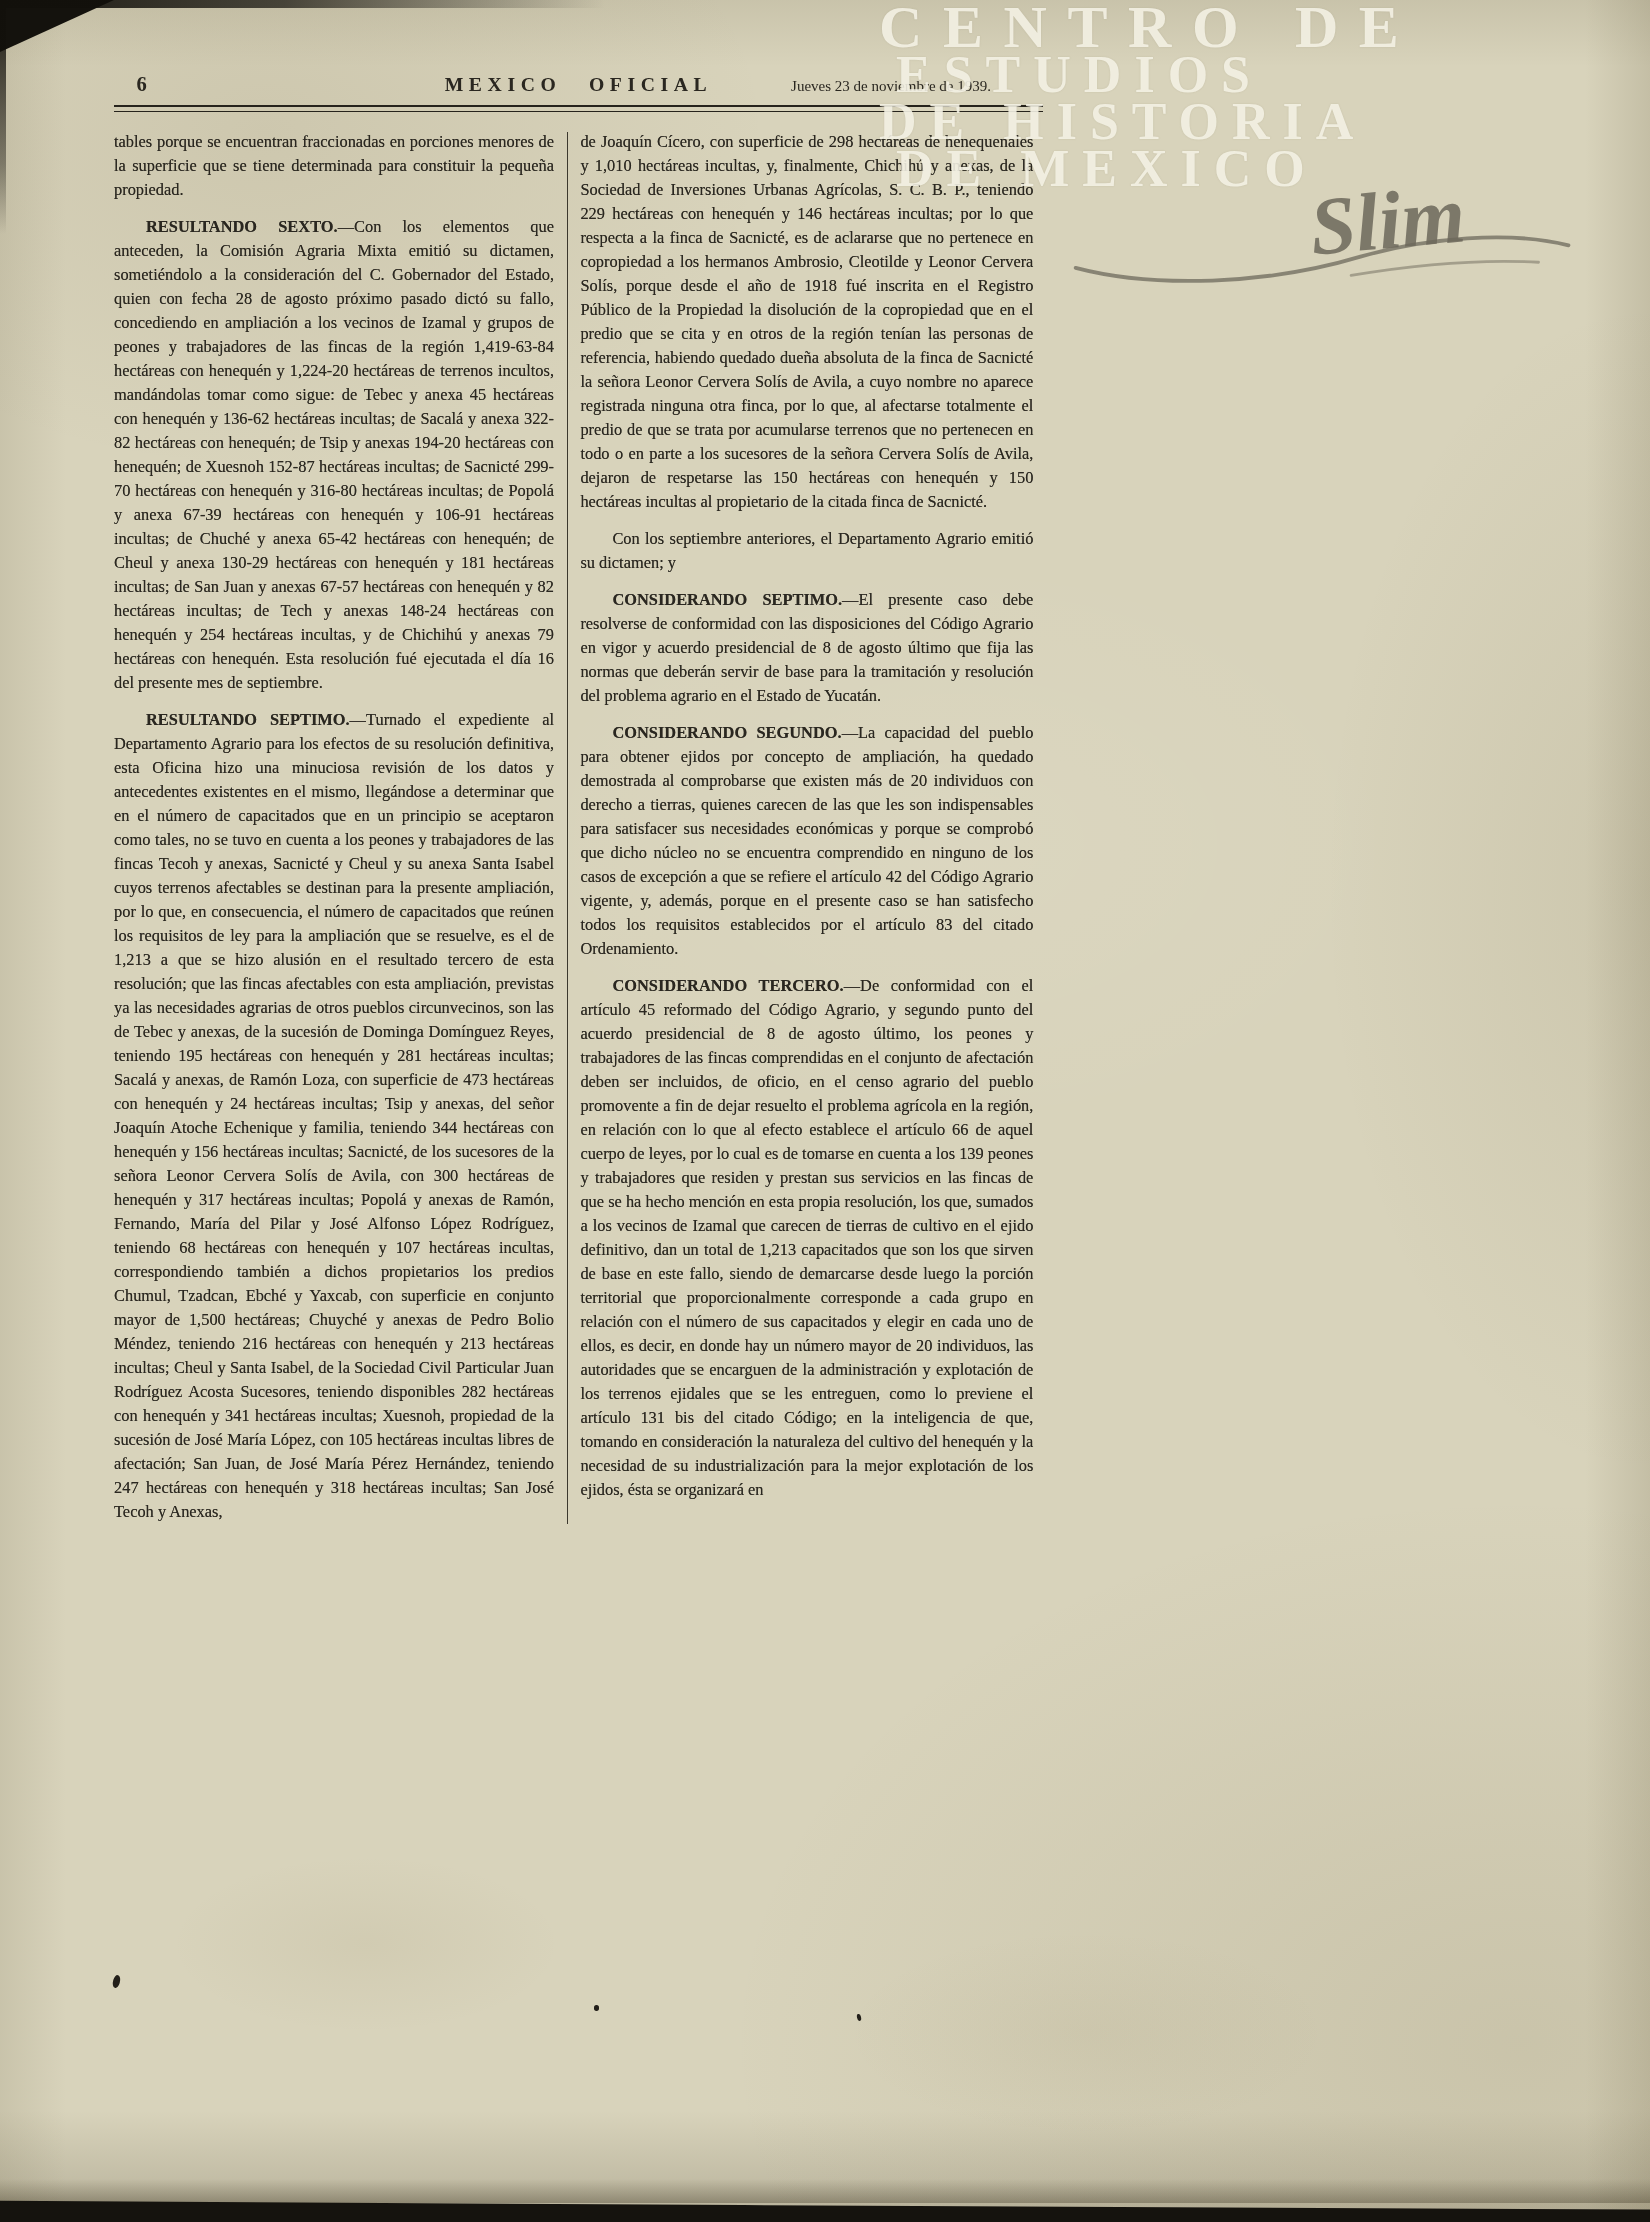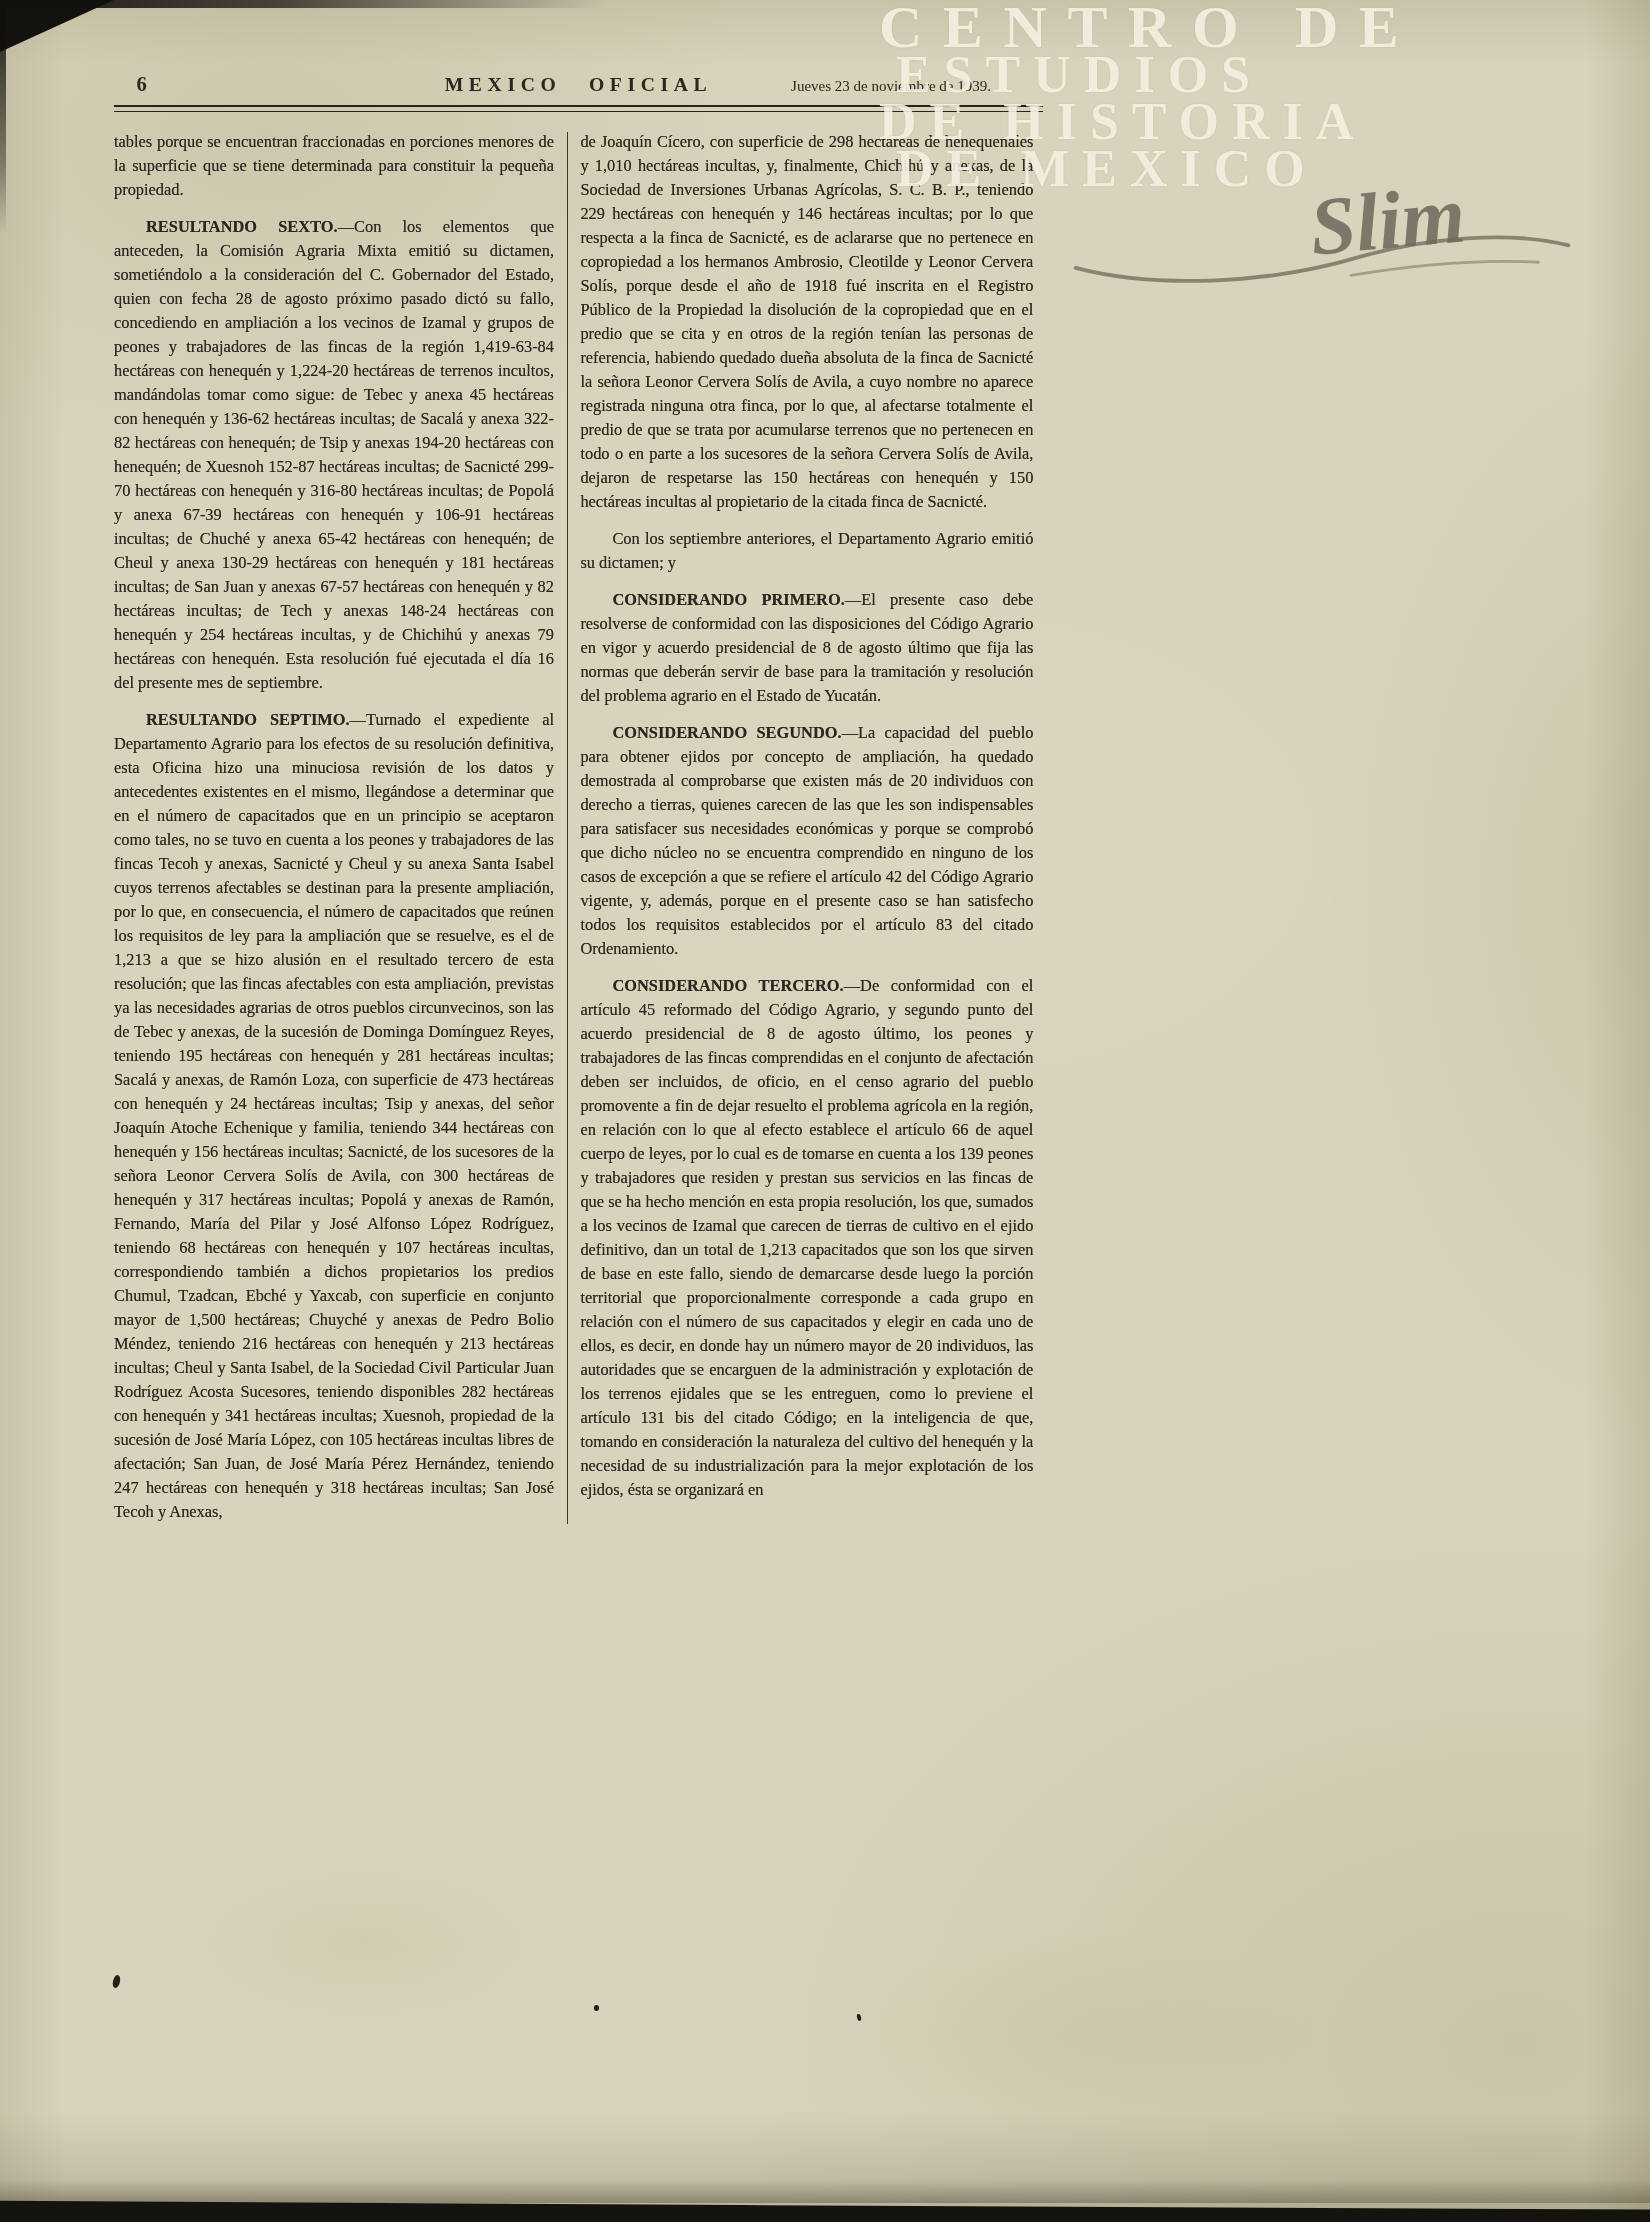--- a/index.html
+++ b/index.html
@@ -93,21 +93,21 @@
   <div class="cols">
     <div class="col col-left">
         <p class="para">tables porque se encuentran fraccionadas en porciones menores de la superficie que se tiene determinada para constituir la pequeña propiedad.</p>
         <p class="para indent"><strong>RESULTANDO SEXTO.</strong>—Con los elementos que anteceden, la Comisión Agraria Mixta emitió su dictamen, sometiéndolo a la consideración del C. Gobernador del Estado, quien con fecha 28 de agosto próximo pasado dictó su fallo, concediendo en ampliación a los vecinos de Izamal y grupos de peones y trabajadores de las fincas de la región 1,419-63-84 hectáreas con henequén y 1,224-20 hectáreas de terrenos incultos, mandándolas tomar como sigue: de Tebec y anexa 45 hectáreas con henequén y 136-62 hectáreas incultas; de Sacalá y anexa 322-82 hectáreas con henequén; de Tsip y anexas 194-20 hectáreas con henequén; de Xuesnoh 152-87 hectáreas incultas; de Sacnicté 299-70 hectáreas con henequén y 316-80 hectáreas incultas; de Popolá y anexa 67-39 hectáreas con henequén y 106-91 hectáreas incultas; de Chuché y anexa 65-42 hectáreas con henequén; de Cheul y anexa 130-29 hectáreas con henequén y 181 hectáreas incultas; de San Juan y anexas 67-57 hectáreas con henequén y 82 hectáreas incultas; de Tech y anexas 148-24 hectáreas con henequén y 254 hectáreas incultas, y de Chichihú y anexas 79 hectáreas con henequén. Esta resolución fué ejecutada el día 16 del presente mes de septiembre.</p>
         <p class="para indent"><strong>RESULTANDO SEPTIMO.</strong>—Turnado el expediente al Departamento Agrario para los efectos de su resolución definitiva, esta Oficina hizo una minuciosa revisión de los datos y antecedentes existentes en el mismo, llegándose a determinar que en el número de capacitados que en un principio se aceptaron como tales, no se tuvo en cuenta a los peones y trabajadores de las fincas Tecoh y anexas, Sacnicté y Cheul y su anexa Santa Isabel cuyos terrenos afectables se destinan para la presente ampliación, por lo que, en consecuencia, el número de capacitados que reúnen los requisitos de ley para la ampliación que se resuelve, es el de 1,213 a que se hizo alusión en el resultado tercero de esta resolución; que las fincas afectables con esta ampliación, previstas ya las necesidades agrarias de otros pueblos circunvecinos, son las de Tebec y anexas, de la sucesión de Dominga Domínguez Reyes, teniendo 195 hectáreas con henequén y 281 hectáreas incultas; Sacalá y anexas, de Ramón Loza, con superficie de 473 hectáreas con henequén y 24 hectáreas incultas; Tsip y anexas, del señor Joaquín Atoche Echenique y familia, teniendo 344 hectáreas con henequén y 156 hectáreas incultas; Sacnicté, de los sucesores de la señora Leonor Cervera Solís de Avila, con 300 hectáreas de henequén y 317 hectáreas incultas; Popolá y anexas de Ramón, Fernando, María del Pilar y José Alfonso López Rodríguez, teniendo 68 hectáreas con henequén y 107 hectáreas incultas, correspondiendo también a dichos propietarios los predios Chumul, Tzadcan, Ebché y Yaxcab, con superficie en conjunto mayor de 1,500 hectáreas; Chuyché y anexas de Pedro Bolio Méndez, teniendo 216 hectáreas con henequén y 213 hectáreas incultas; Cheul y Santa Isabel, de la Sociedad Civil Particular Juan Rodríguez Acosta Sucesores, teniendo disponibles 282 hectáreas con henequén y 341 hectáreas incultas; Xuesnoh, propiedad de la sucesión de José María López, con 105 hectáreas incultas libres de afectación; San Juan, de José María Pérez Hernández, teniendo 247 hectáreas con henequén y 318 hectáreas incultas; San José Tecoh y Anexas,</p>
       </div>
     <div class="divider"></div>
     <div class="col col-right">
         <p class="para">de Joaquín Cícero, con superficie de 298 hectáreas de henequenales y 1,010 hectáreas incultas, y, finalmente, Chichihú y anexas, de la Sociedad de Inversiones Urbanas Agrícolas, S. C. B. P., teniendo 229 hectáreas con henequén y 146 hectáreas incultas; por lo que respecta a la finca de Sacnicté, es de aclararse que no pertenece en copropiedad a los hermanos Ambrosio, Cleotilde y Leonor Cervera Solís, porque desde el año de 1918 fué inscrita en el Registro Público de la Propiedad la disolución de la copropiedad que en el predio que se cita y en otros de la región tenían las personas de referencia, habiendo quedado dueña absoluta de la finca de Sacnicté la señora Leonor Cervera Solís de Avila, a cuyo nombre no aparece registrada ninguna otra finca, por lo que, al afectarse totalmente el predio de que se trata por acumularse terrenos que no pertenecen en todo o en parte a los sucesores de la señora Cervera Solís de Avila, dejaron de respetarse las 150 hectáreas con henequén y 150 hectáreas incultas al propietario de la citada finca de Sacnicté.</p>
         <p class="para indent">Con los septiembre anteriores, el Departamento Agrario emitió su dictamen; y</p>
-        <p class="para indent"><strong>CONSIDERANDO PRIMERO.</strong>—El presente caso debe resolverse de conformidad con las disposiciones del Código Agrario en vigor y acuerdo presidencial de 8 de agosto último que fija las normas que deberán servir de base para la tramitación y resolución del problema agrario en el Estado de Yucatán.</p>
+        <p class="para indent"><strong>CONSIDERANDO SEPTIMO.</strong>—El presente caso debe resolverse de conformidad con las disposiciones del Código Agrario en vigor y acuerdo presidencial de 8 de agosto último que fija las normas que deberán servir de base para la tramitación y resolución del problema agrario en el Estado de Yucatán.</p>
         <p class="para indent"><strong>CONSIDERANDO SEGUNDO.</strong>—La capacidad del pueblo para obtener ejidos por concepto de ampliación, ha quedado demostrada al comprobarse que existen más de 20 individuos con derecho a tierras, quienes carecen de las que les son indispensables para satisfacer sus necesidades económicas y porque se comprobó que dicho núcleo no se encuentra comprendido en ninguno de los casos de excepción a que se refiere el artículo 42 del Código Agrario vigente, y, además, porque en el presente caso se han satisfecho todos los requisitos establecidos por el artículo 83 del citado Ordenamiento.</p>
         <p class="para indent"><strong>CONSIDERANDO TERCERO.</strong>—De conformidad con el artículo 45 reformado del Código Agrario, y segundo punto del acuerdo presidencial de 8 de agosto último, los peones y trabajadores de las fincas comprendidas en el conjunto de afectación deben ser incluidos, de oficio, en el censo agrario del pueblo promovente a fin de dejar resuelto el problema agrícola en la región, en relación con lo que al efecto establece el artículo 66 de aquel cuerpo de leyes, por lo cual es de tomarse en cuenta a los 139 peones y trabajadores que residen y prestan sus servicios en las fincas de que se ha hecho mención en esta propia resolución, los que, sumados a los vecinos de Izamal que carecen de tierras de cultivo en el ejido definitivo, dan un total de 1,213 capacitados que son los que sirven de base en este fallo, siendo de demarcarse desde luego la porción territorial que proporcionalmente corresponde a cada grupo en relación con el número de sus capacitados y elegir en cada uno de ellos, es decir, en donde hay un número mayor de 20 individuos, las autoridades que se encarguen de la administración y explotación de los terrenos ejidales que se les entreguen, como lo previene el artículo 131 bis del citado Código; en la inteligencia de que, tomando en consideración la naturaleza del cultivo del henequén y la necesidad de su industrialización para la mejor explotación de los ejidos, ésta se organizará en</p>
       </div>
   </div>
 </div>
 
 <div class="watermark">
   <div class="wm-line wm1">CENTRO DE</div>
   <div class="wm-line wm2">ESTUDIOS</div>
   <div class="wm-line wm3">DE HISTORIA</div>

